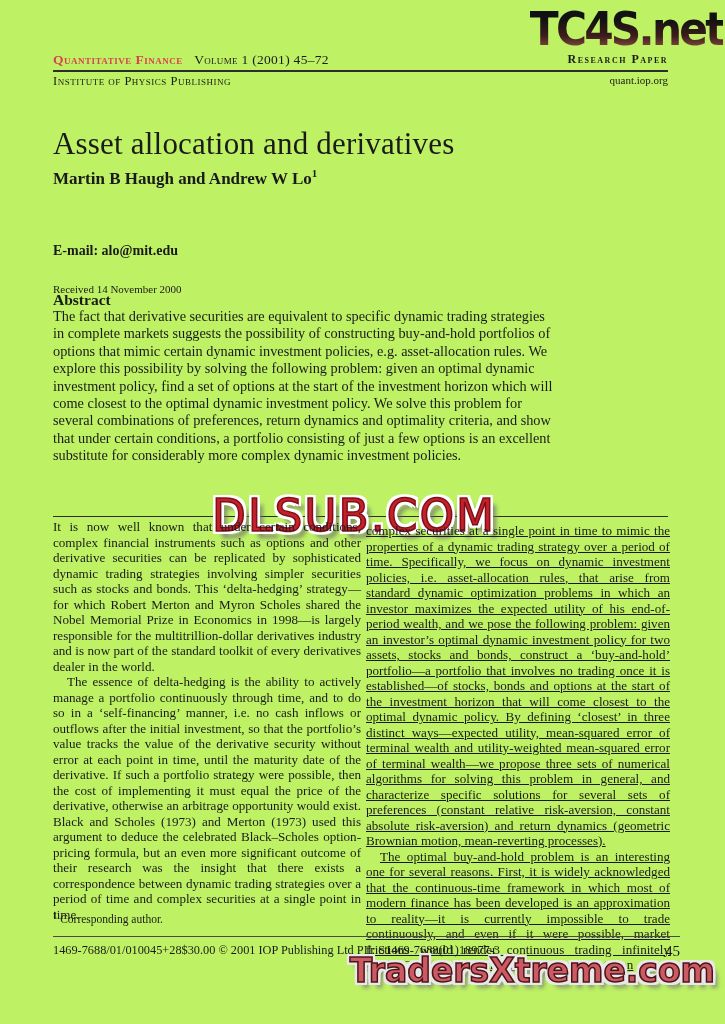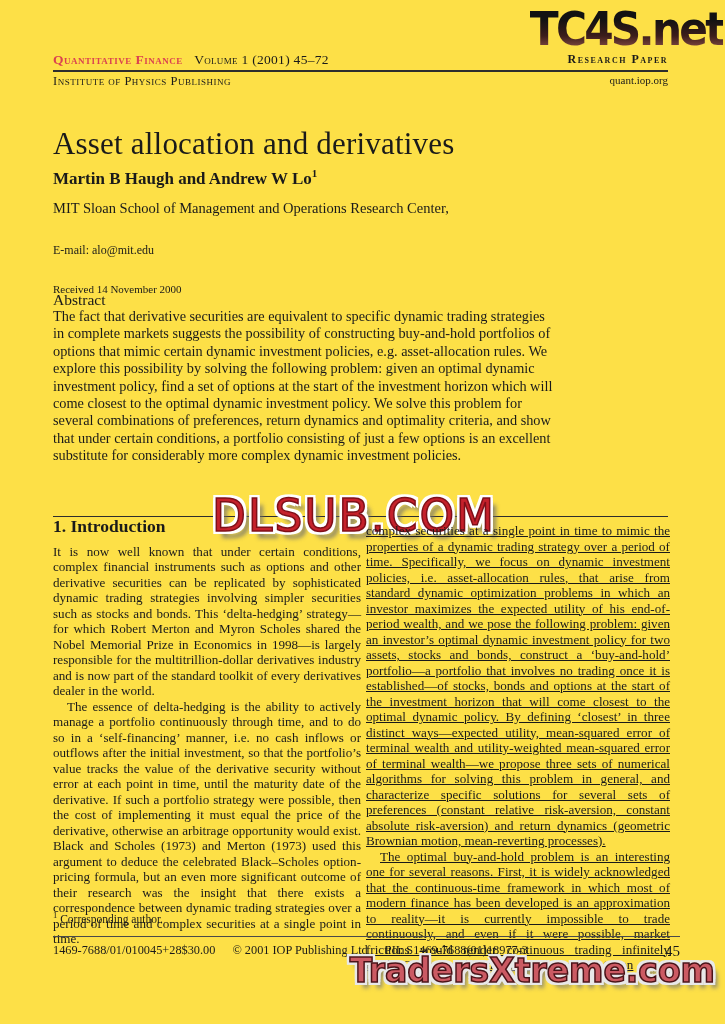--- a/index.html
+++ b/index.html
@@ -1,19 +1,19 @@
 <!DOCTYPE html>
 <html><head>
 <meta charset="utf-8">
 <style>
   html,body{margin:0;padding:0;background:#888;}
   .page{
     position:relative;
     width:725px;height:1024px;
-    background:#fde047;
+    background:#bef264;
     font-family:"Liberation Serif", serif;
     color:#1a1a1a;
     overflow:hidden;
     margin:0 auto;
   }
   
   .tc4s-logo{
     position:absolute; top:6px; right:2px;
     font-family:"DejaVu Sans", sans-serif;
     font-weight:bold; font-size:46px; line-height:1;
@@ -28,23 +28,23 @@
   .paper-type{float:right; font-weight:bold; font-variant:small-caps; font-size:12px; letter-spacing:1.5px;}
   .hdr-rule{position:absolute; left:53px; right:57px; top:70px; border-top:2px solid #2d2d2d;}
   .hdr-row2{position:absolute; left:53px; right:57px; top:74px; font-size:12.5px;}
   .publisher{font-variant:small-caps; letter-spacing:.5px;}
   .site-url{float:right; font-size:11px;}
   
   .title{position:absolute; left:53px; top:105px; font-size:31px; font-weight:normal; letter-spacing:.2px;}
   .authors{position:absolute; left:53px; top:167px; font-size:17px; font-weight:bold;}
   .authors sup{font-size:11px;}
   .affiliation{position:absolute; left:53px; top:200px; font-size:14.5px; line-height:17.5px;}
-  .email{position:absolute; left:53px; top:243px; font-size:12px;}
+  .email{position:absolute; left:53px; top:243px; font-size:14px;font-weight:bold;}
   .received{position:absolute; left:53px; top:283px; font-size:11px;}
-  .abstract-head{position:absolute; left:53px; top:291px; font-size:15.5px; font-weight:normal;}
+  .abstract-head{position:absolute; left:53px; top:291px; font-size:15.5px; font-weight:bold;}
   .abstract-body{position:absolute; left:53px; top:308px; width:500px; font-size:14.3px; line-height:17.4px;}
   .mid-rule{position:absolute; left:53px; width:615px; top:516px; border-top:1.5px solid #2d2d2d;}
   
   .wm-dlsub{
     position:absolute; left:212px; top:492px;
     font-family:"DejaVu Sans", sans-serif;
     font-weight:normal; font-size:44px; line-height:1.1; letter-spacing:2px;
     color:#c5212b;
     -webkit-text-stroke:1.5px #7e0f18;
     text-shadow:
@@ -68,21 +68,21 @@
   .col-left{left:53px; top:519px; width:308px;}
   .col-right{left:366px; top:523px; width:304px;text-decoration:underline;}
   .section-head{font-size:17.5px; font-weight:bold; margin:0 0 9px 0; text-align:left;}
   .col p{margin:0;}
   .col p.indent{text-indent:14px;}
   .footnote{position:absolute; left:53px; top:910px; font-size:11.5px;}
   .footnote sup{font-size:8.5px;}
   
   .footer-rule{position:absolute; left:53px; right:45px; top:936px; border-top:1.5px solid #4a4a4a;}
   .footer{position:absolute; left:53px; right:45px; top:943px; font-size:12.3px;}
-  .footer .seg{margin-right:14px;}
+  .footer .seg{}
   .page-number{float:right; font-size:15px;}
 </style>
 </head>
 <body>
 
 <div class="page">
 
   <div class="tc4s-logo">TC4S.net</div>
 
   <div class="hdr-row1">
@@ -96,36 +96,34 @@
     <span class="publisher">Institute of Physics Publishing</span>
   </div>
 
   <h1 class="title">Asset allocation and derivatives</h1>
 
   <div class="authors">
     <span>Martin B Haugh and Andrew W Lo</span><sup>1</sup>
   </div>
 
   <div class="affiliation">
-    <div>MIT Sloan School of Management and Operations Research Center,</div>
   </div>
 
   <div class="email">E-mail: alo@mit.edu</div>
 
   <div class="received">Received 14 November 2000</div>
 
   <div class="abstract-head">Abstract</div>
   <div class="abstract-body">The fact that derivative securities are equivalent to specific dynamic trading strategies in complete markets suggests the possibility of constructing buy-and-hold portfolios of options that mimic certain dynamic investment policies, e.g. asset-allocation rules. We explore this possibility by solving the following problem: given an optimal dynamic investment policy, find a set of options at the start of the investment horizon which will come closest to the optimal dynamic investment policy. We solve this problem for several combinations of preferences, return dynamics and optimality criteria, and show that under certain conditions, a portfolio consisting of just a few options is an excellent substitute for considerably more complex dynamic investment policies.</div>
 
   <div class="mid-rule"></div>
 
   <div class="wm-dlsub">DLSUB.COM</div>
 
   <div class="col col-left">
-    <h2 class="section-head">1. Introduction</h2>
     <p>It is now well known that under certain conditions, complex financial instruments such as options and other derivative securities can be replicated by sophisticated dynamic trading strategies involving simpler securities such as stocks and bonds.  This ‘delta-hedging’ strategy—for which Robert Merton and Myron Scholes shared the Nobel Memorial Prize in Economics in 1998—is largely responsible for the multitrillion-dollar derivatives industry and is now part of the standard toolkit of every derivatives dealer in the world.</p>
     <p class="indent">The essence of delta-hedging is the ability to actively manage a portfolio continuously through time, and to do so in a ‘self-financing’ manner, i.e. no cash inflows or outflows after the initial investment, so that the portfolio’s value tracks the value of the derivative security without error at each point in time, until the maturity date of the derivative.  If such a portfolio strategy were possible, then the cost of implementing it must equal the price of the derivative, otherwise an arbitrage opportunity would exist. Black and Scholes (1973) and Merton (1973) used this argument to deduce the celebrated Black–Scholes option-pricing formula, but an even more significant outcome of their research was the insight that there exists a correspondence between dynamic trading strategies over a period of time and complex securities at a single point in time.</p>
   </div>
 
   <div class="col col-right">
     <p>complex securities at a single point in time to mimic the properties of a dynamic trading strategy over a period of time.  Specifically, we focus on dynamic investment policies, i.e. asset-allocation rules, that arise from standard dynamic optimization problems in which an investor maximizes the expected utility of his end-of-period wealth, and we pose the following problem: given an investor’s optimal dynamic investment policy for two assets, stocks and bonds, construct a ‘buy-and-hold’ portfolio—a portfolio that involves no trading once it is established—of stocks, bonds and options at the start of the investment horizon that will come closest to the optimal dynamic policy.  By defining ‘closest’ in three distinct ways—expected utility, mean-squared error of terminal wealth and utility-weighted mean-squared error of terminal wealth—we propose three sets of numerical algorithms for solving this problem in general, and characterize specific solutions for several sets of preferences (constant relative risk-aversion, constant absolute risk-aversion) and return dynamics (geometric Brownian motion, mean-reverting processes).</p>
     <p class="indent">The optimal buy-and-hold problem is an interesting one for several reasons.  First, it is widely acknowledged that the continuous-time framework in which most of modern finance has been developed is an approximation to reality—it is currently impossible to trade continuously, and even if it were possible, market frictions would render continuous trading infinitely costly. Consequently, any practical implementation</p>
   </div>
 
   <div class="footnote">

